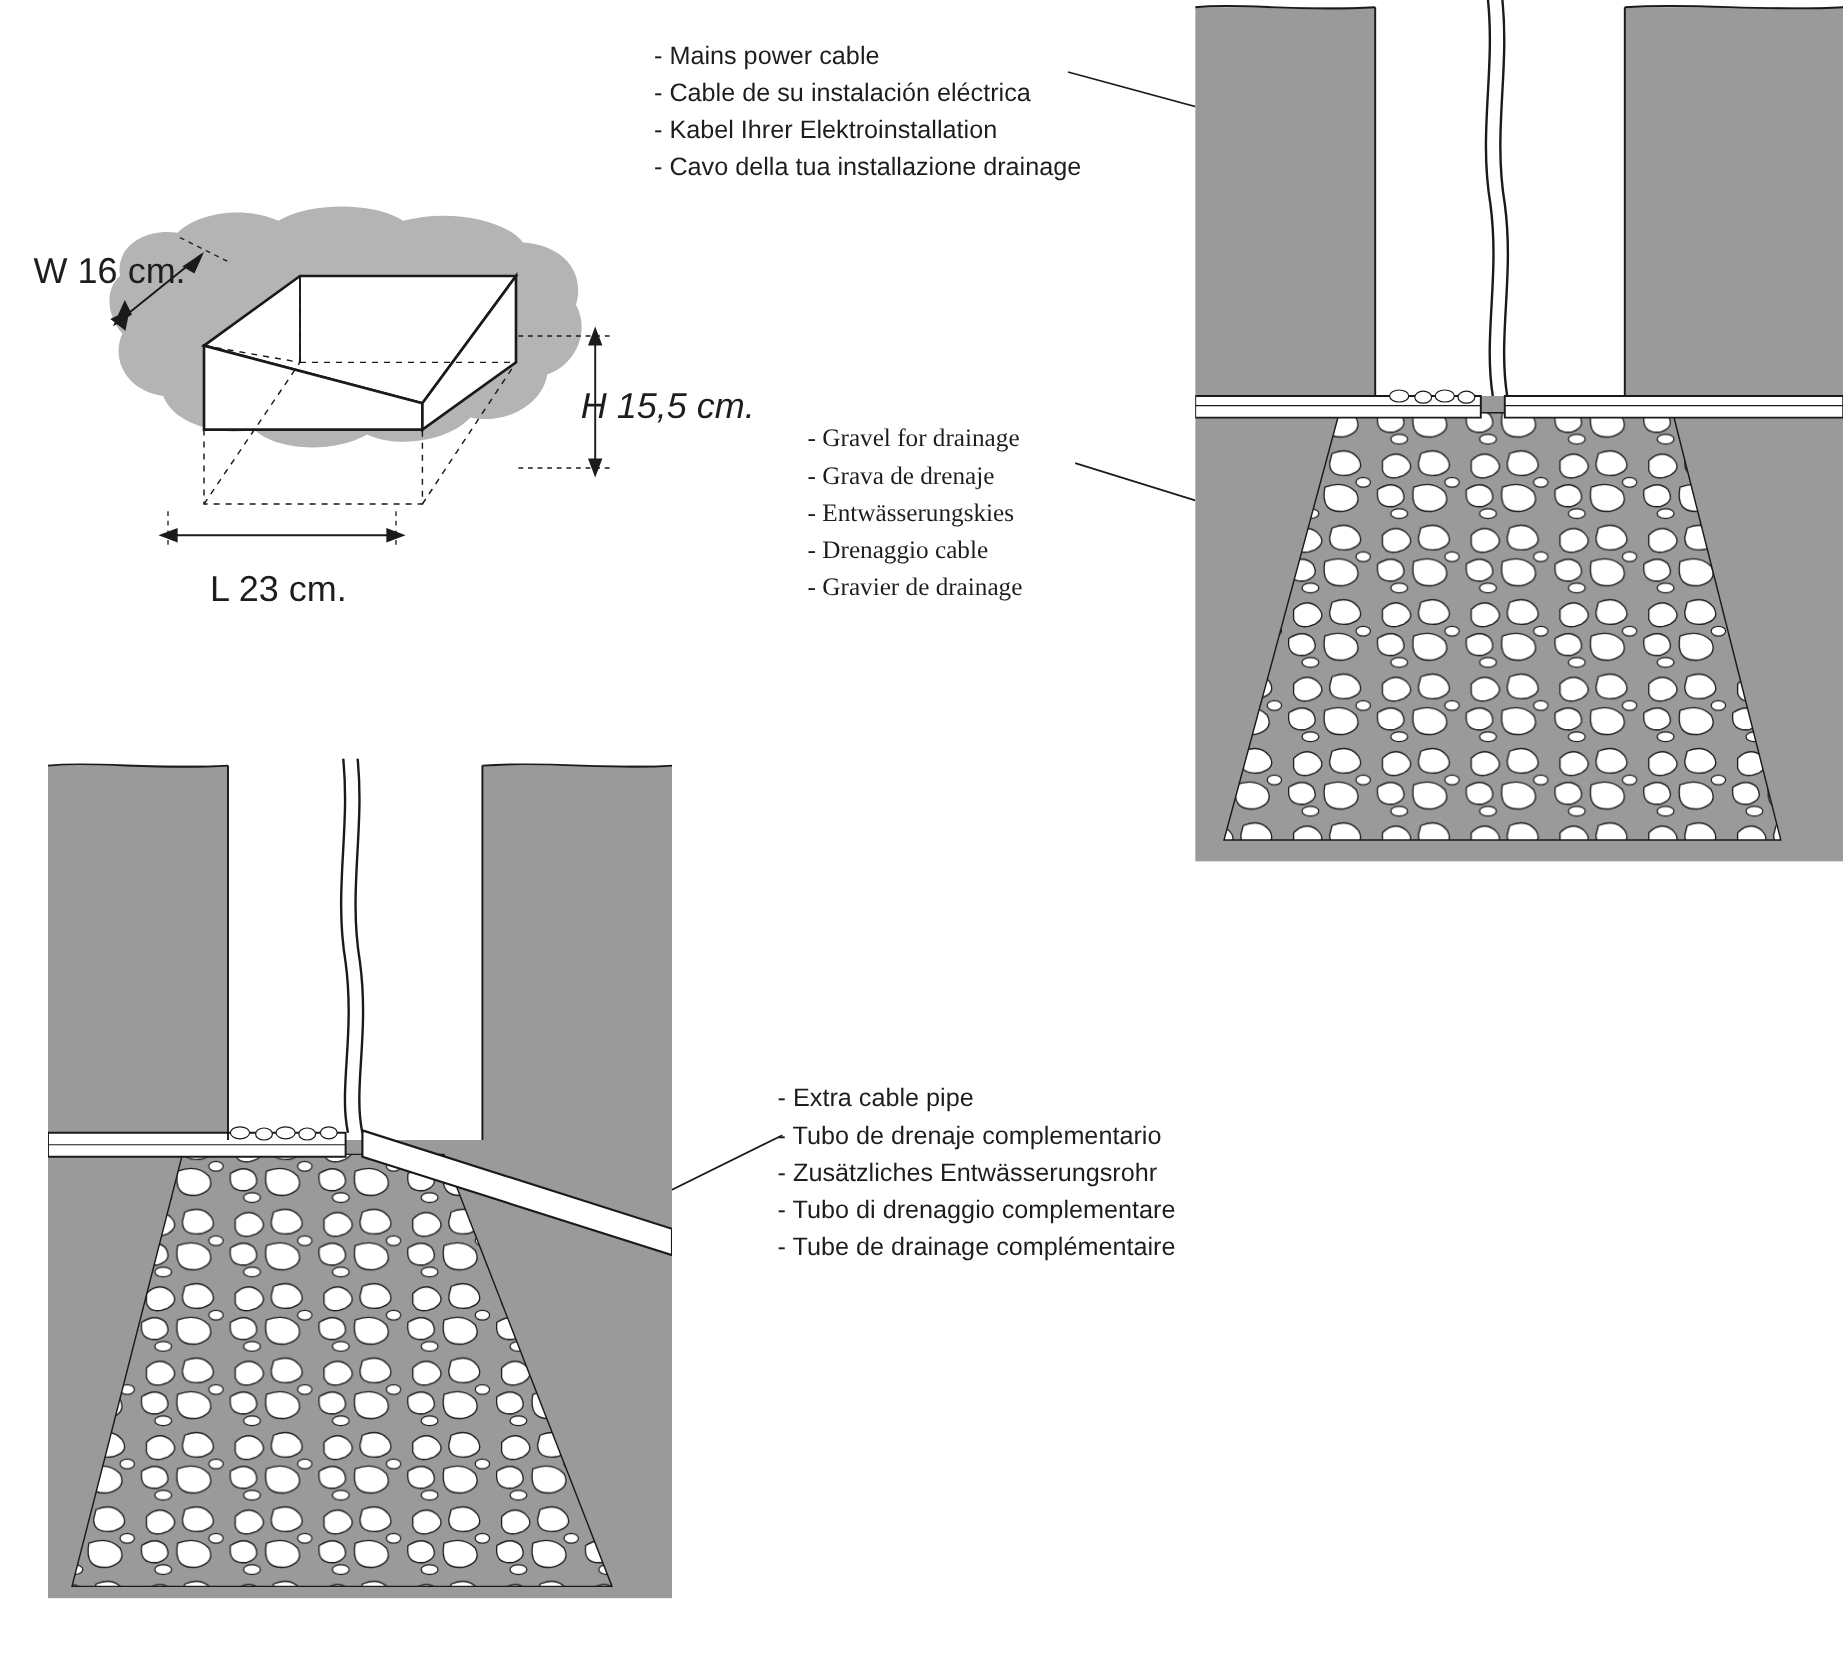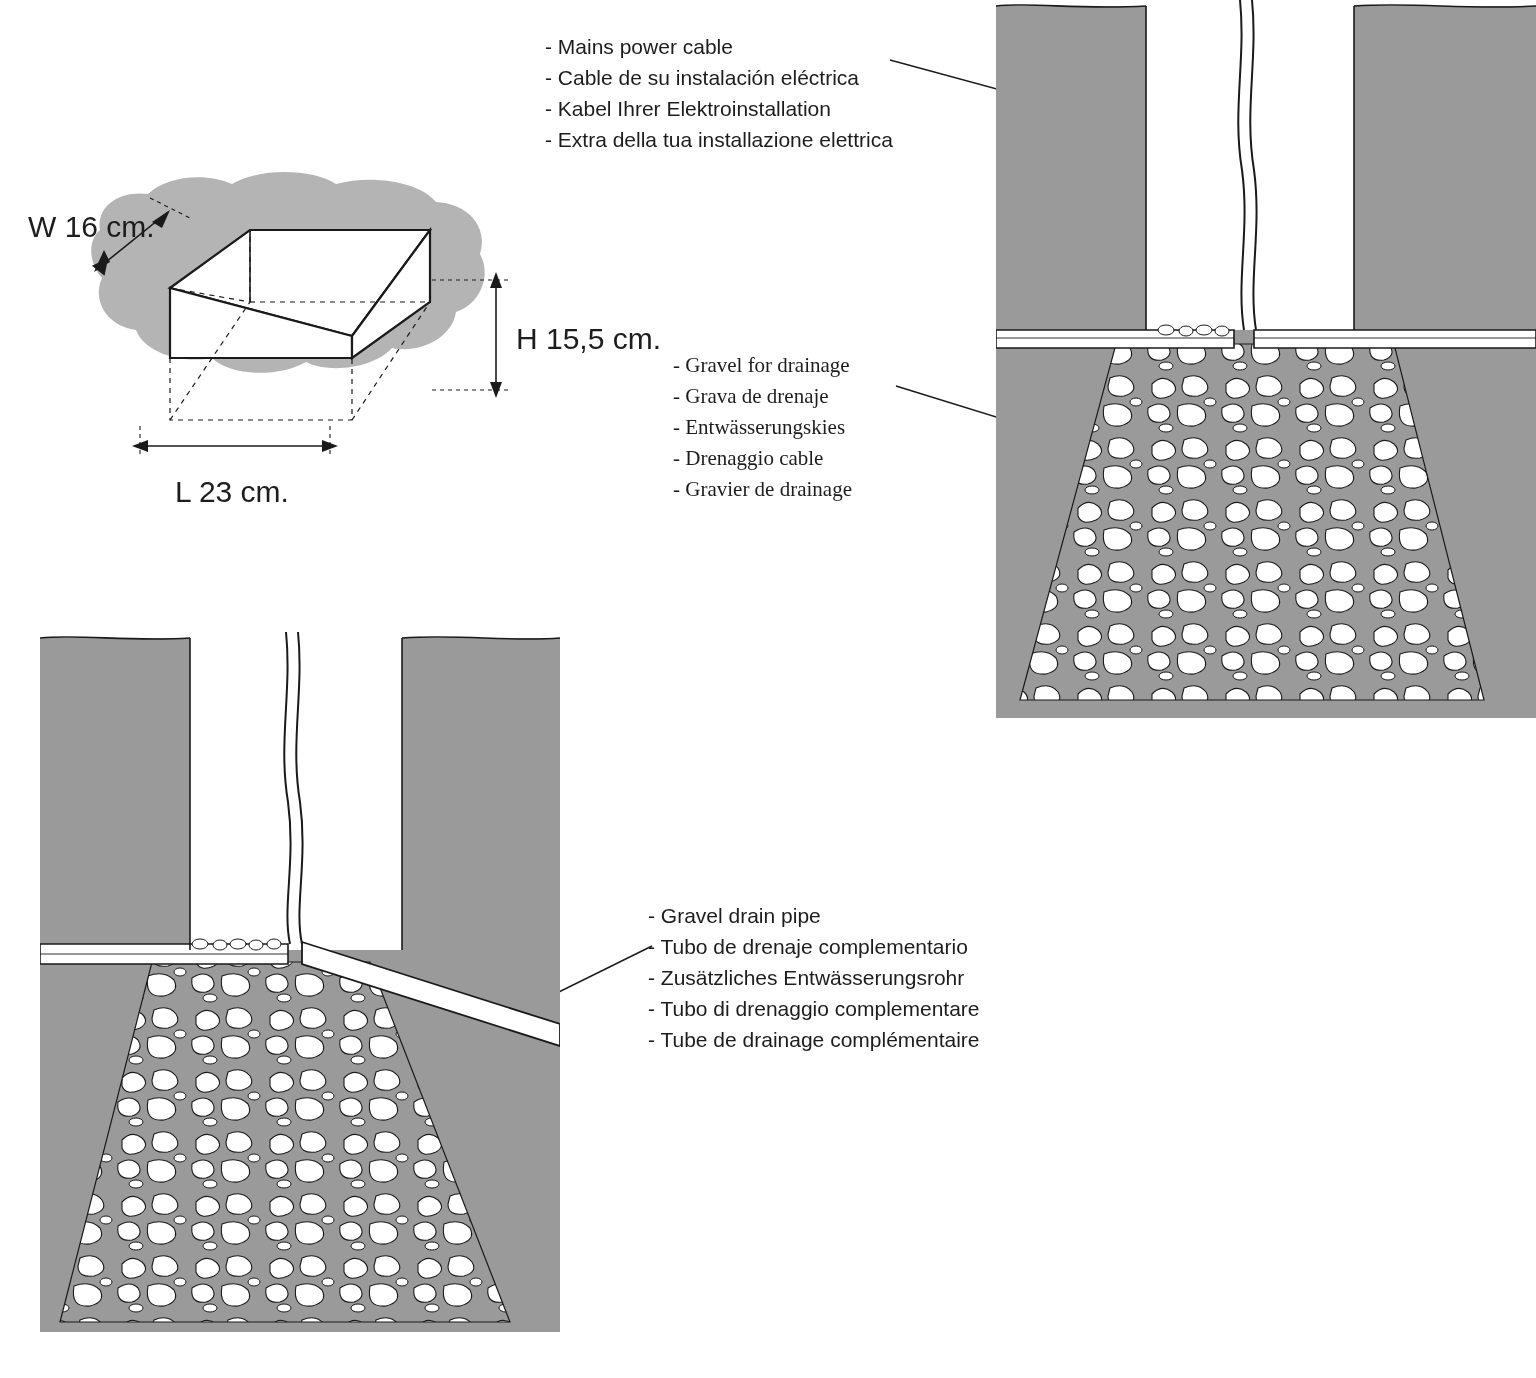--- a/index.html
+++ b/index.html
@@ -36,21 +36,21 @@
     left: 0px; top: 90px;
     width: 680px; height: 360px;
   }
   .dim-label {
     position: absolute;
     font-size: 30px;
     color: #1d1d1d;
     white-space: nowrap;
   }
   #label-w { left: 28px; top: 120px; }
-  #label-h { left: 516px; top: 232px; }
+  #label-h { left: 484px; top: 232px; font-style: italic; }
   #label-l { left: 175px; top: 385px; }
 
   
   .trench { position: absolute; }
   #trench-top { left: 996px; top: 0px; width: 540px; height: 718px; }
   #trench-bottom { left: 40px; top: 632px; width: 520px; height: 700px; }
 
   svg { display: block; }
 </style>
 </head>
@@ -110,39 +110,39 @@
 
   <div class="dim-label" id="label-w">W  16 cm.</div>
   <div class="dim-label" id="label-h">H  15,5 cm.</div>
   <div class="dim-label" id="label-l">L  23 cm.</div>
 </div>
 
 <div class="callout" id="callout-cable">
   <div>- Mains power cable</div>
   <div>- Cable de su instalación eléctrica</div>
   <div>- Kabel Ihrer Elektroinstallation</div>
-  <div>- Extra della tua installazione elettrica</div>
+  <div>- Cavo della tua installazione drainage</div>
 </div>
 <svg class="abs" style="left:880px; top:50px;" width="370" height="130">
   <line x1="10" y1="10" x2="356" y2="104" stroke="#1a1a1a" stroke-width="1.5"></line>
 </svg>
 
 <div class="callout" id="callout-gravel">
   <div>- Gravel for drainage</div>
   <div>- Grava de drenaje</div>
   <div>- Entwässerungskies</div>
   <div>- Drenaggio cable</div>
   <div>- Gravier de drainage</div>
 </div>
 <svg class="abs" style="left:890px; top:380px;" width="220" height="80">
   <line x1="6" y1="6" x2="206" y2="68" stroke="#1a1a1a" stroke-width="1.5"></line>
 </svg>
 
 <div class="callout" id="callout-drain">
-  <div>- Gravel drain pipe</div>
+  <div>- Extra cable pipe</div>
   <div>- Tubo de drenaje complementario</div>
   <div>- Zusätzliches Entwässerungsrohr</div>
   <div>- Tubo di drenaggio complementare</div>
   <div>- Tube de drainage complémentaire</div>
 </div>
 <svg class="abs" style="left:478px; top:940px;" width="180" height="100">
   <line x1="174" y1="6" x2="4" y2="90" stroke="#1a1a1a" stroke-width="1.5"></line>
 </svg>
 
 <div class="trench" id="trench-top">

